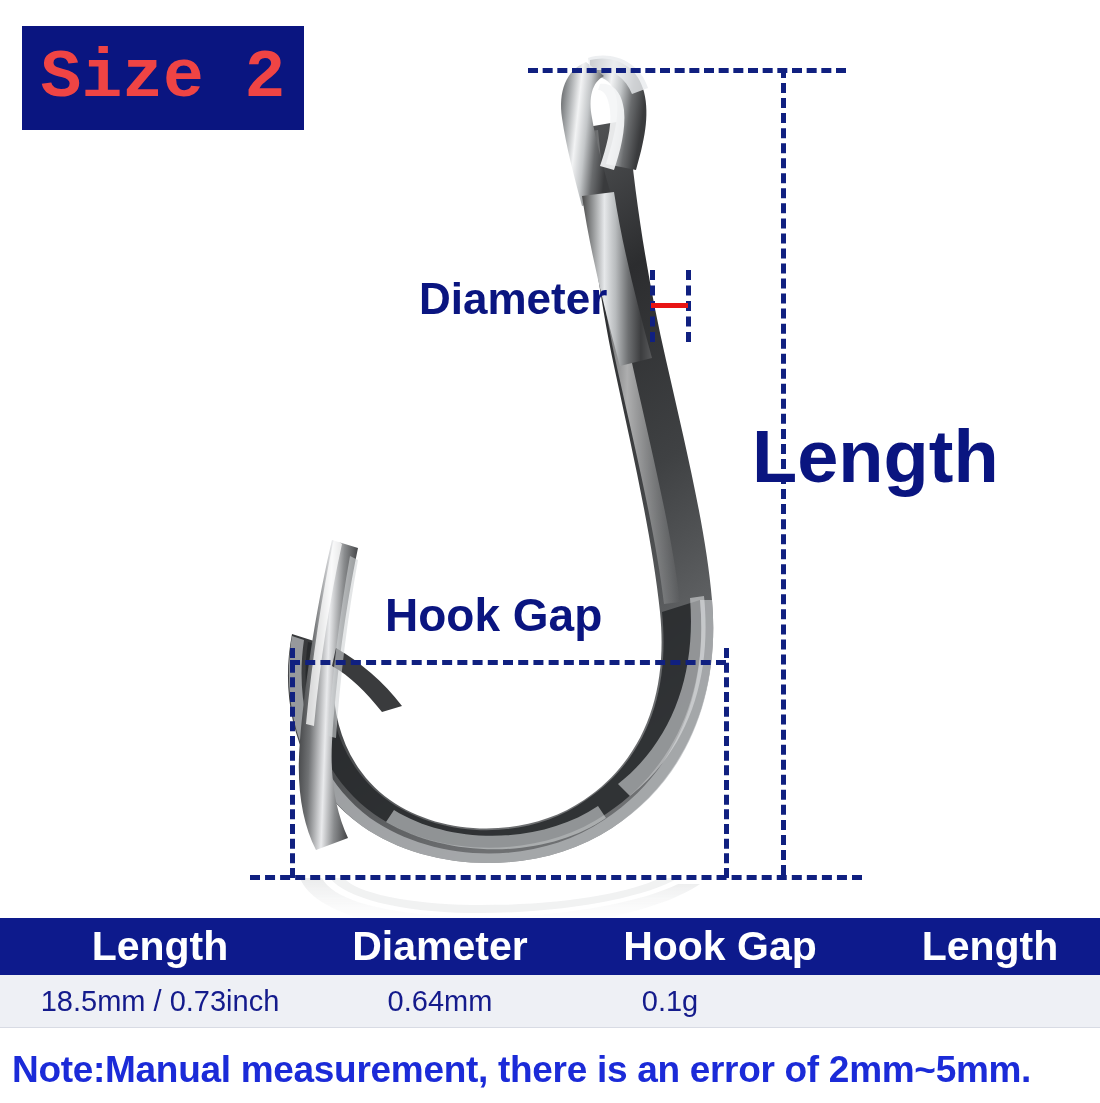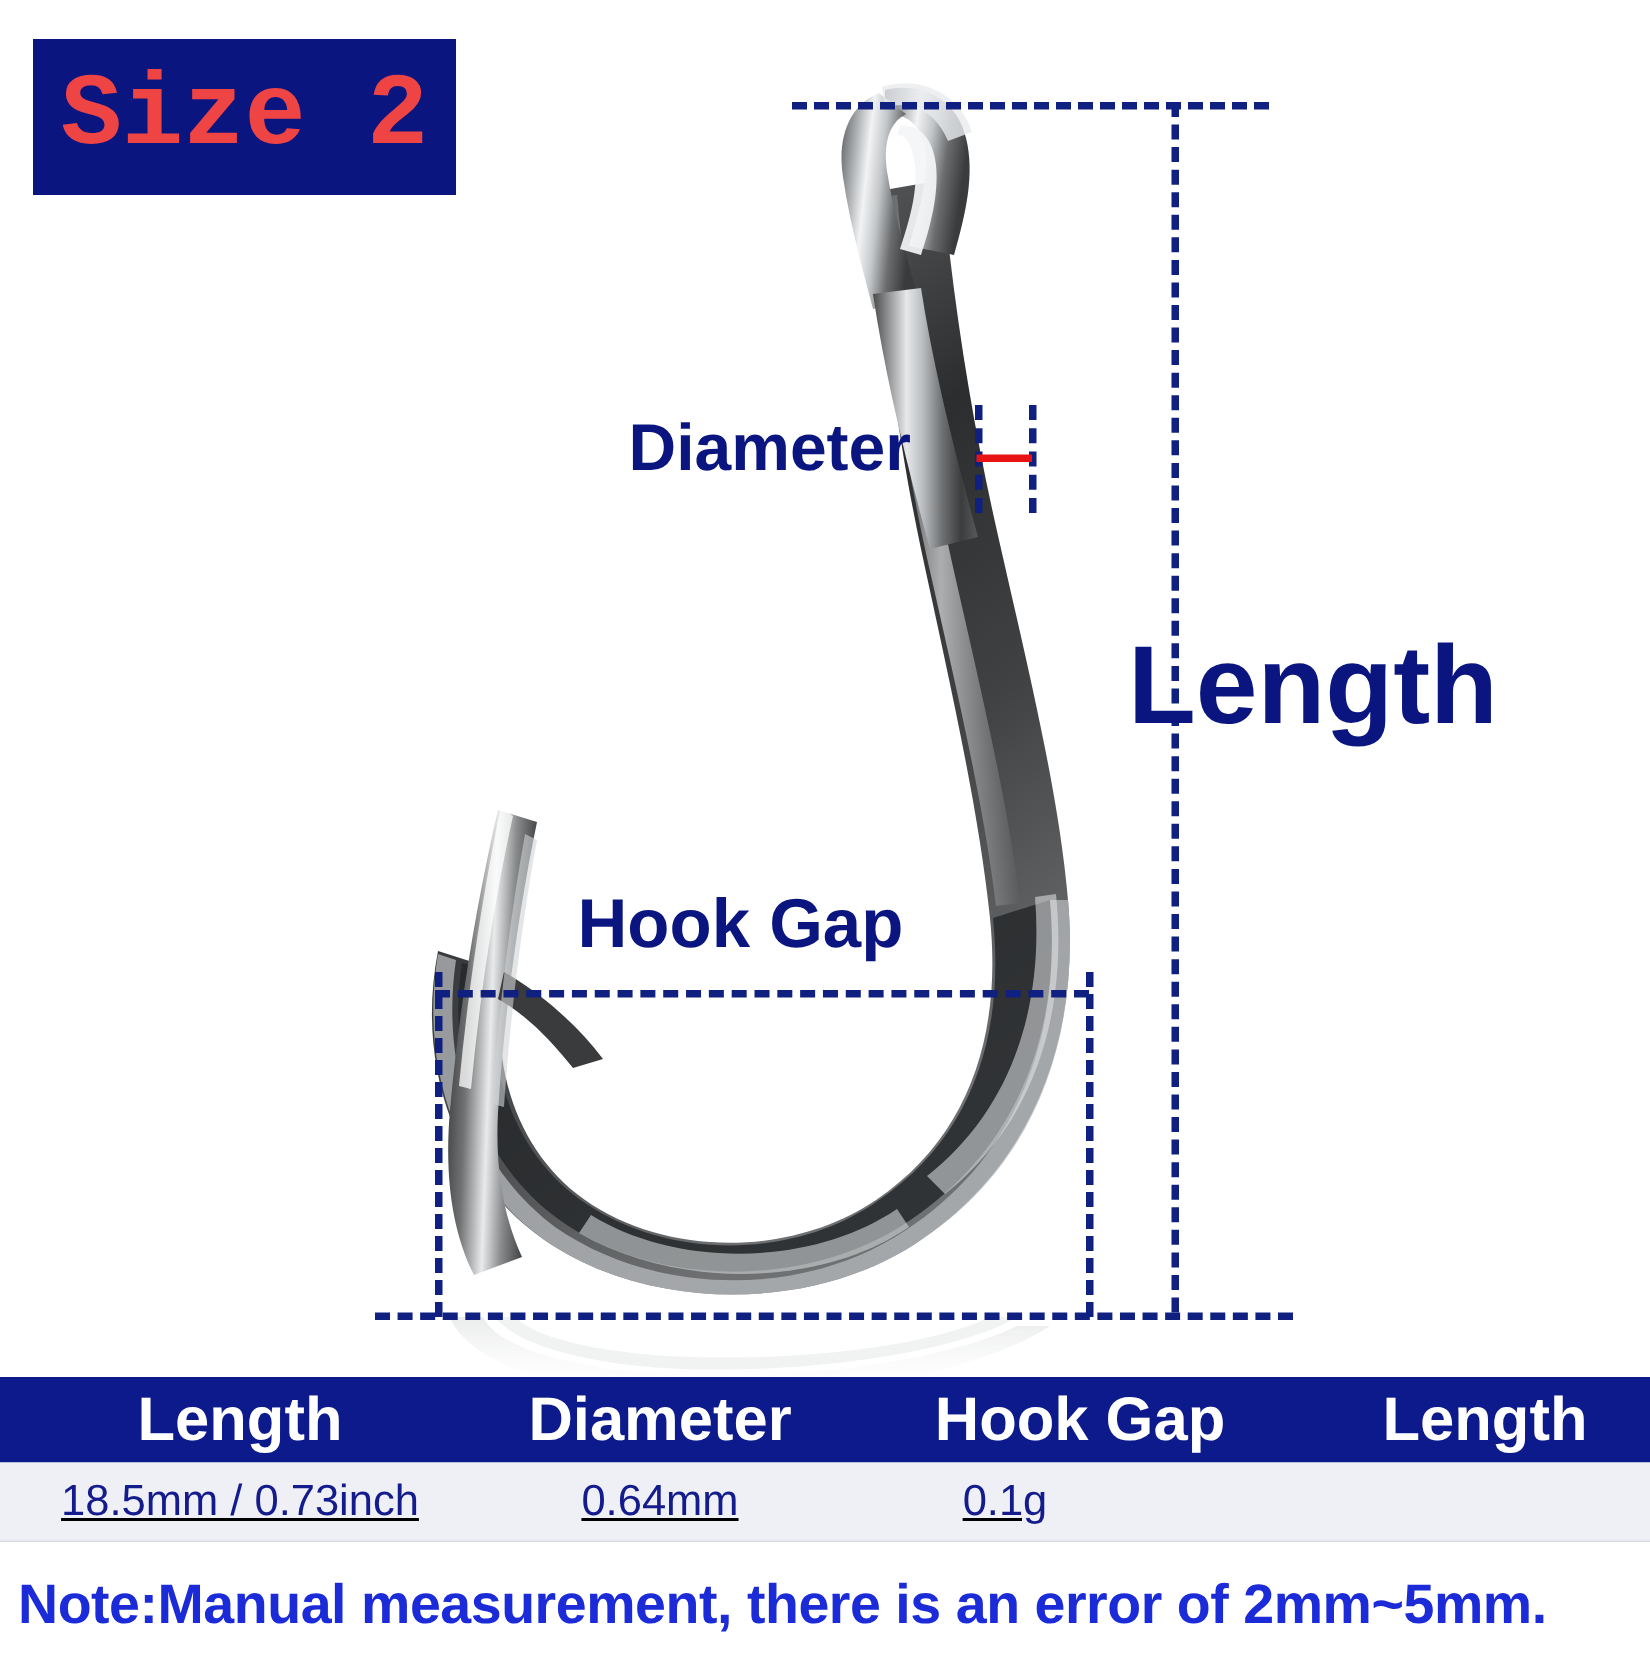--- a/index.html
+++ b/index.html
@@ -137,21 +137,20 @@
     font-size: 41px;
     text-align: center;
     line-height: 1;
   }
   .spec-body {
     display: flex;
     background: #eef0f5;
     height: 52px;
     align-items: center;
     border-bottom: 1px solid #d8dbe4;
-    text-decoration: underline;
   }
   .spec-body > div {
     color: #141b8c;
     font-family: "Liberation Sans", sans-serif;
     font-size: 29px;
     text-align: center;
     line-height: 1;
   }
   .col-1 { width: 320px; }
   .col-2 { width: 240px; }

